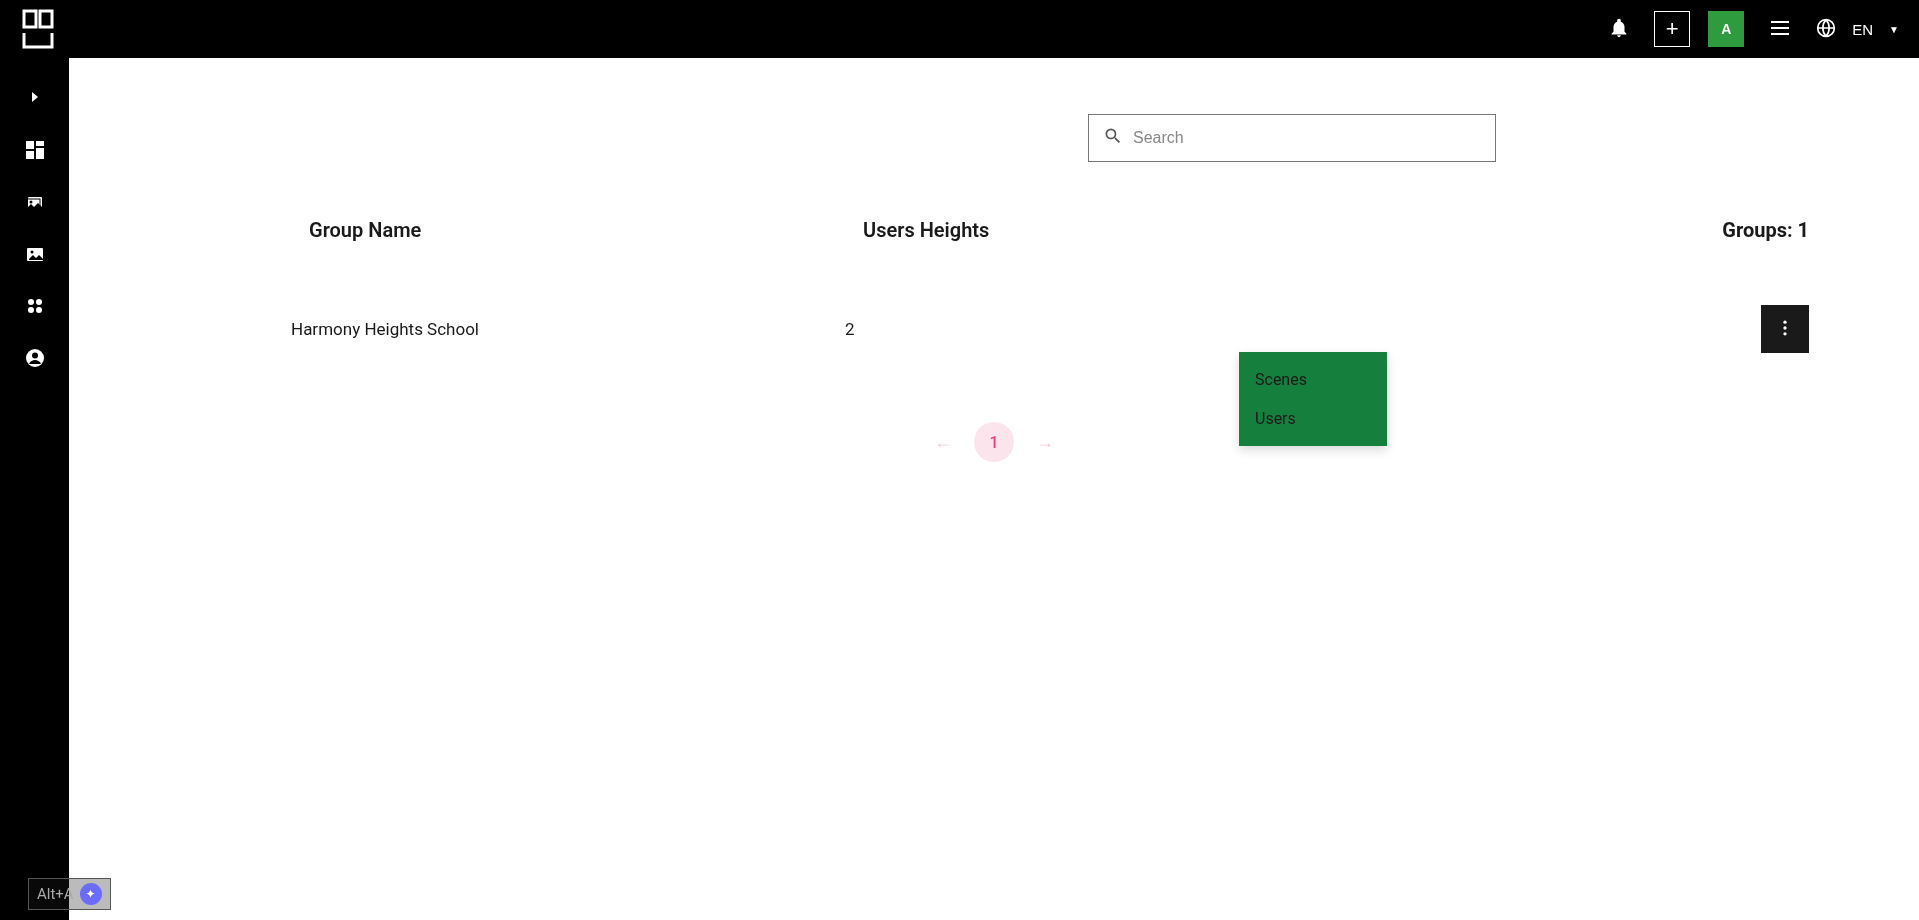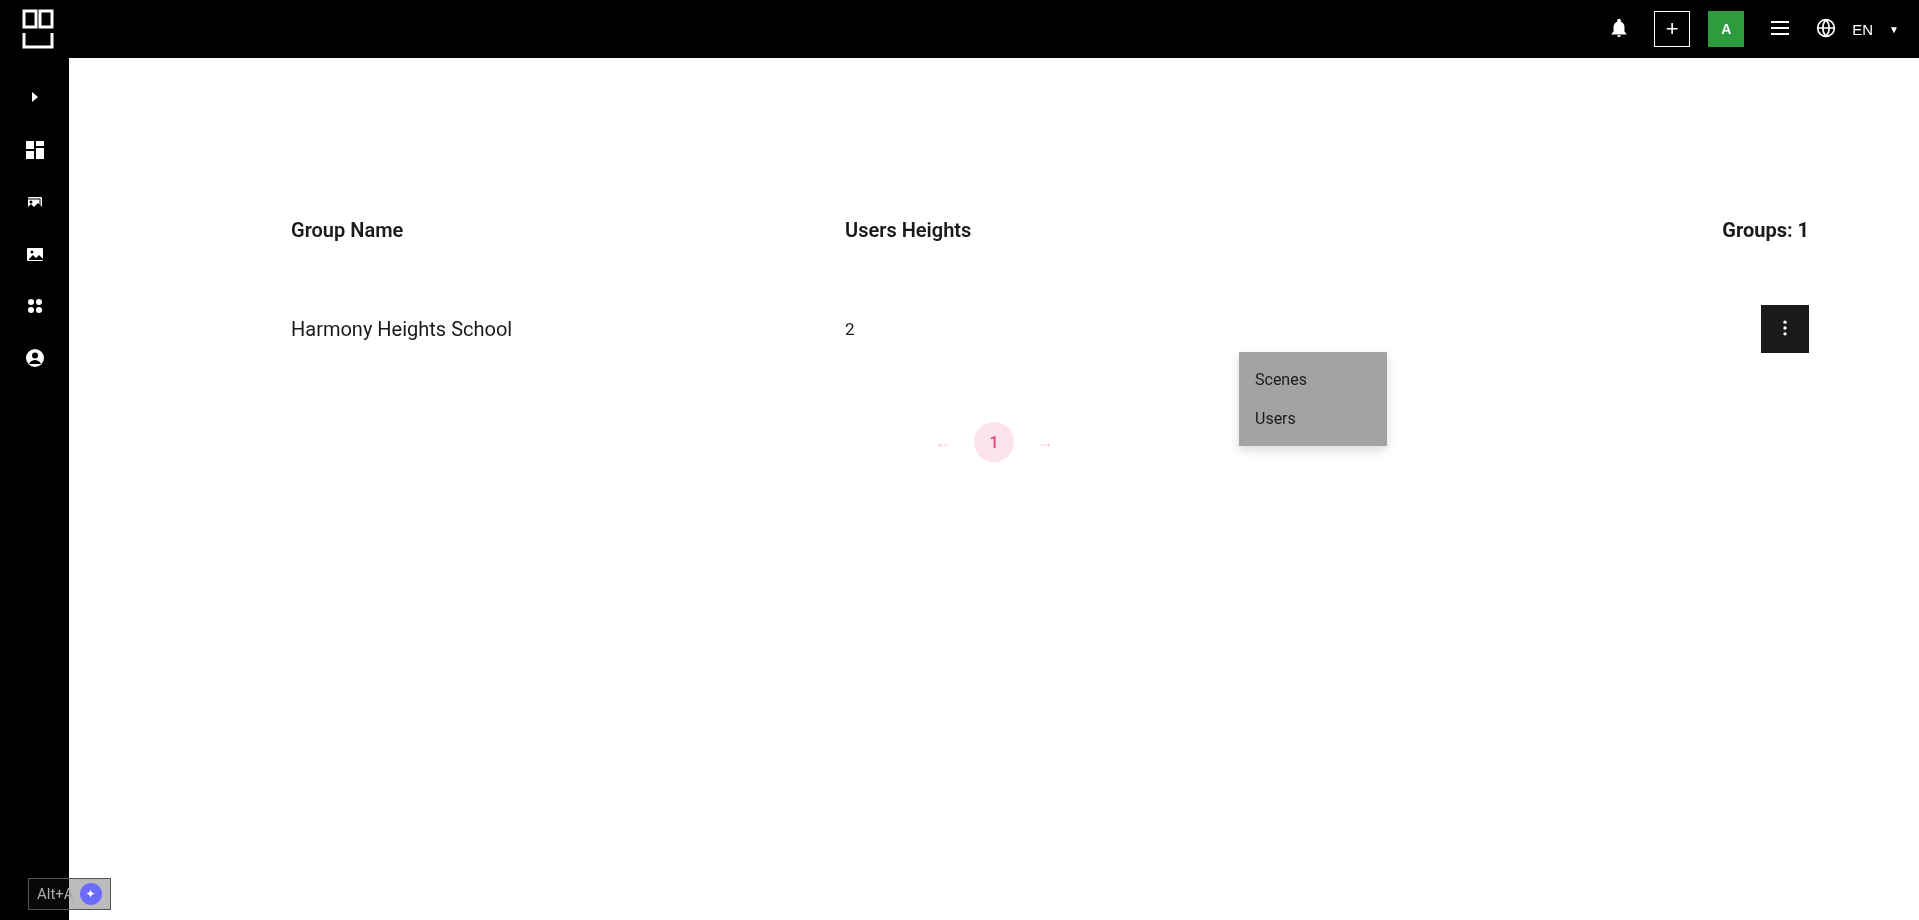--- a/index.html
+++ b/index.html
@@ -162,21 +162,21 @@
       flex: 1;
       font-size: 16px;
       color: #333;
     }
     .search-box input::placeholder {
       color: #888;
     }
     .table-header {
       position: absolute;
       top: 160px;
-      left: 222px;
+      left: 240px;
       right: 110px;
       display: flex;
     }
     .col-name {
       flex: 0 0 554px;
       font-size: 20px;
       font-weight: 600;
       color: #1a1a1a;
     }
     .col-qty {
@@ -196,21 +196,21 @@
       position: absolute;
       top: 246px;
       left: 222px;
       right: 110px;
       display: flex;
       align-items: center;
       height: 50px;
     }
     .cell-name {
       flex: 0 0 554px;
-      font-size: 20px;
+      font-size: 17px;
       color: #1a1a1a;
     }
     .cell-qty {
       flex: 0 0 480px;
       font-size: 17px;
       color: #1a1a1a;
     }
     .cell-actions {
       margin-left: auto;
     }
@@ -222,21 +222,21 @@
       cursor: pointer;
       display: flex;
       align-items: center;
       justify-content: center;
     }
     .dropdown {
       position: absolute;
       top: 294px;
       left: 1170px;
       width: 148px;
-      background: #a3a3a3;
+      background: #15803d;
       box-shadow: 0 4px 10px rgba(0,0,0,0.15);
       padding: 8px 0;
       z-index: 10;
     }
     .dropdown-item {
       padding: 10px 16px;
       font-size: 16px;
       color: #1a1a1a;
       cursor: pointer;
     }
@@ -399,20 +399,30 @@
       <svg viewBox="0 0 20 20" fill="#fff">
           <circle cx="10" cy="10" r="9"></circle>
           <circle cx="10" cy="7.5" r="3" fill="#000"></circle>
           <path d="M4 16c1-3 4-4 6-4s5 1 6 4" fill="#000"></path>
         </svg>
     </span>
   </div>
 </div>
 
 <div class="main">
+  <div class="search-wrap">
+    <div class="search-box">
+      <span>
+        <svg width="20" height="20" viewBox="0 0 24 24" fill="#555">
+            <path d="M15.5 14h-.79l-.28-.27A6.47 6.47 0 0016 9.5 6.5 6.5 0 109.5 16c1.61 0 3.09-.59 4.23-1.57l.27.28v.79l5 4.99L20.49 19l-4.99-5zm-6 0C7.01 14 5 11.99 5 9.5S7.01 5 9.5 5 14 7.01 14 9.5 11.99 14 9.5 14z"></path>
+          </svg>
+      </span>
+      <input type="text" placeholder="Search" style="">
+    </div>
+  </div>
 
   <div class="table-header">
     <div class="col-name">Group Name</div>
     <div class="col-qty">Users Heights</div>
     <div class="col-groups">Groups: 1</div>
   </div>
 
   <div class="table-row">
     <div class="cell-name">Harmony Heights School</div>
     <div class="cell-qty">2</div>

